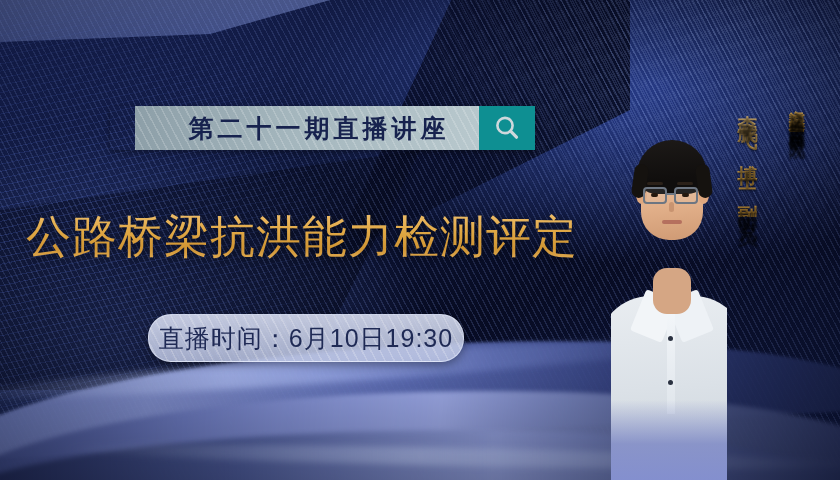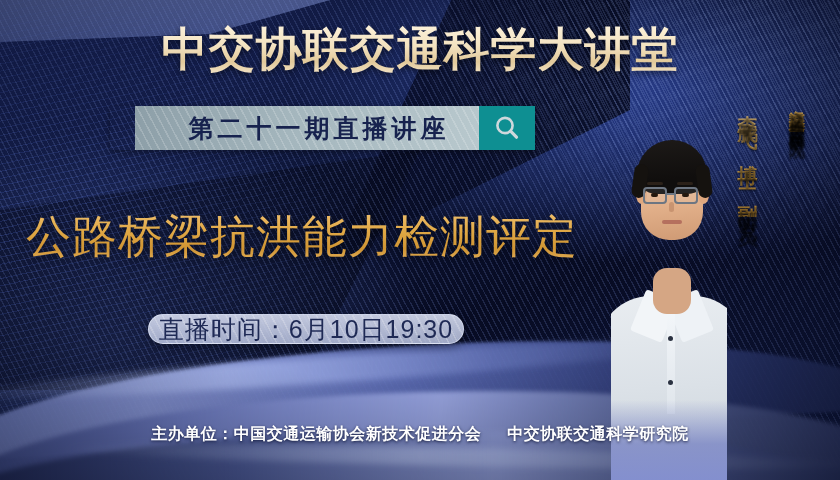--- a/index.html
+++ b/index.html
@@ -124,21 +124,21 @@
     font-family:"DejaVu Sans","Liberation Sans",sans-serif;
     background:linear-gradient(180deg,#f0c274 0%,#e0a845 40%,#cf9433 70%,#eab968 100%);
     -webkit-background-clip:text;background-clip:text;
     color:transparent;-webkit-text-fill-color:transparent;
     filter:drop-shadow(0 2px 4px rgba(0,0,0,.6));
     white-space:nowrap;
   }
 
   
   .time-pill{
-    position:absolute;left:148px;top:314px;width:316px;height:30px;
+    position:absolute;left:148px;top:314px;width:316px;height:48px;
     border-radius:23px;
     background:
       repeating-linear-gradient(62deg,rgba(255,255,255,.20) 0 1.5px,rgba(255,255,255,0) 1.5px 8px),
       linear-gradient(180deg,rgba(214,220,240,.90) 0%,rgba(186,195,224,.86) 100%);
     border:1px solid rgba(235,240,255,.55);
     display:flex;align-items:center;justify-content:center;
     color:#1f2a55;font-size:25px;font-weight:500;letter-spacing:1px;
     box-shadow:0 3px 10px rgba(0,0,0,.35);
   }
 
@@ -219,21 +219,20 @@
   <div class="bg bg-stripes-tight"></div>
   <div class="bg bg-rays"></div>
 
   <div class="ribbon ribbon-1"></div>
   <div class="ribbon ribbon-2"></div>
   <div class="ribbon ribbon-3"></div>
   <div class="ribbon ribbon-4"></div>
   <div class="ribbon ribbon-5"></div>
   <div class="bg vignette"></div>
 
-  <div class="main-title">中交协联交通科学大讲堂</div>
 
   <div class="sub-band">
     <div class="sub-band-text">第二十一期直播讲座</div>
     <div class="sub-band-icon">
       <svg width="30" height="30" viewBox="0 0 30 30" aria-hidden="true">
         <circle cx="13" cy="12.5" r="7.6" fill="none" stroke="#cfd8dc" stroke-width="2.6"></circle>
         <line x1="18.6" y1="18.2" x2="24.5" y2="24.2" stroke="#cfd8dc" stroke-width="3.2" stroke-linecap="round"></line>
       </svg>
     </div>
   </div>
@@ -264,17 +263,14 @@
     <div class="p-eye" style="left:40px;"></div>
     <div class="p-eye" style="left:71px;"></div>
     <div class="p-nose"></div>
     <div class="p-mouth"></div>
     <div class="p-shadow"></div>
   </div>
 
   <div class="vtext vtext-name">李鹏飞　博士　副研究员</div>
   <div class="vtext vtext-org">交通运输部公路科学研究院</div>
 
-  <div class="footer">
-    <span>主办单位：</span><span>中国交通运输协会新技术促进分会</span><span class="footer-gap"></span><span>中交协联交通科学研究院</span>
-  </div>
 
 </div>
 
 </body></html>

